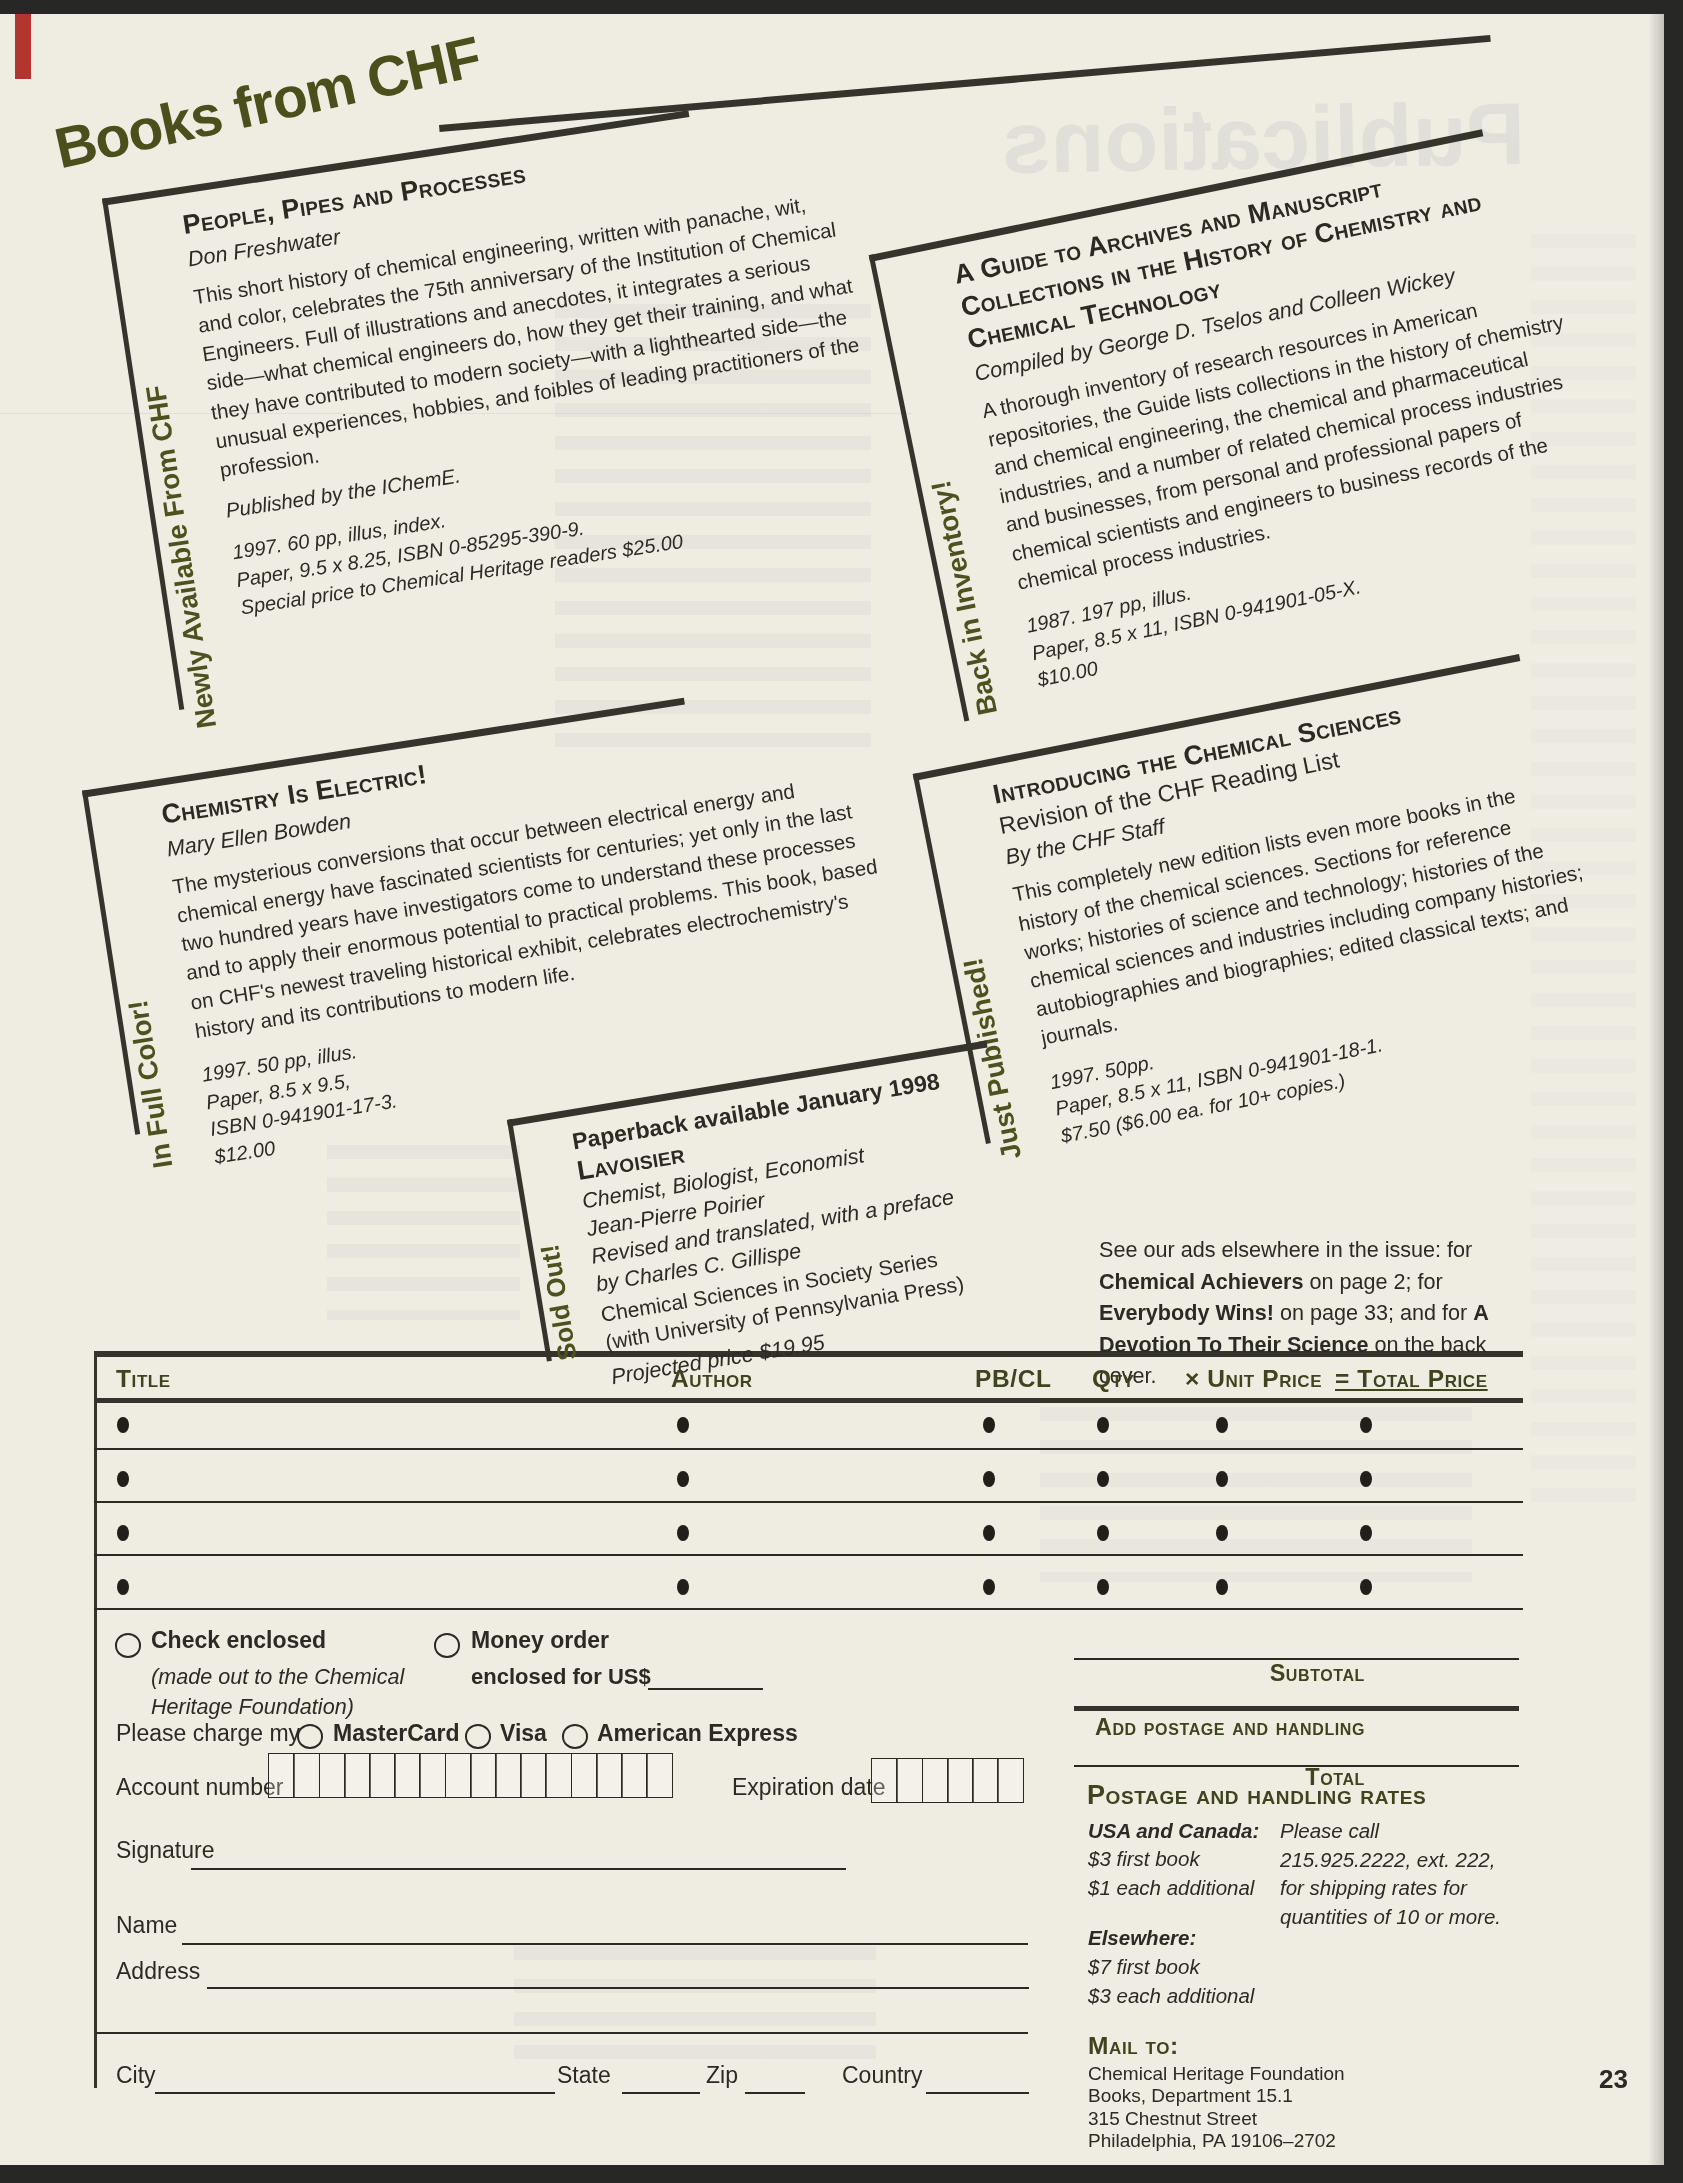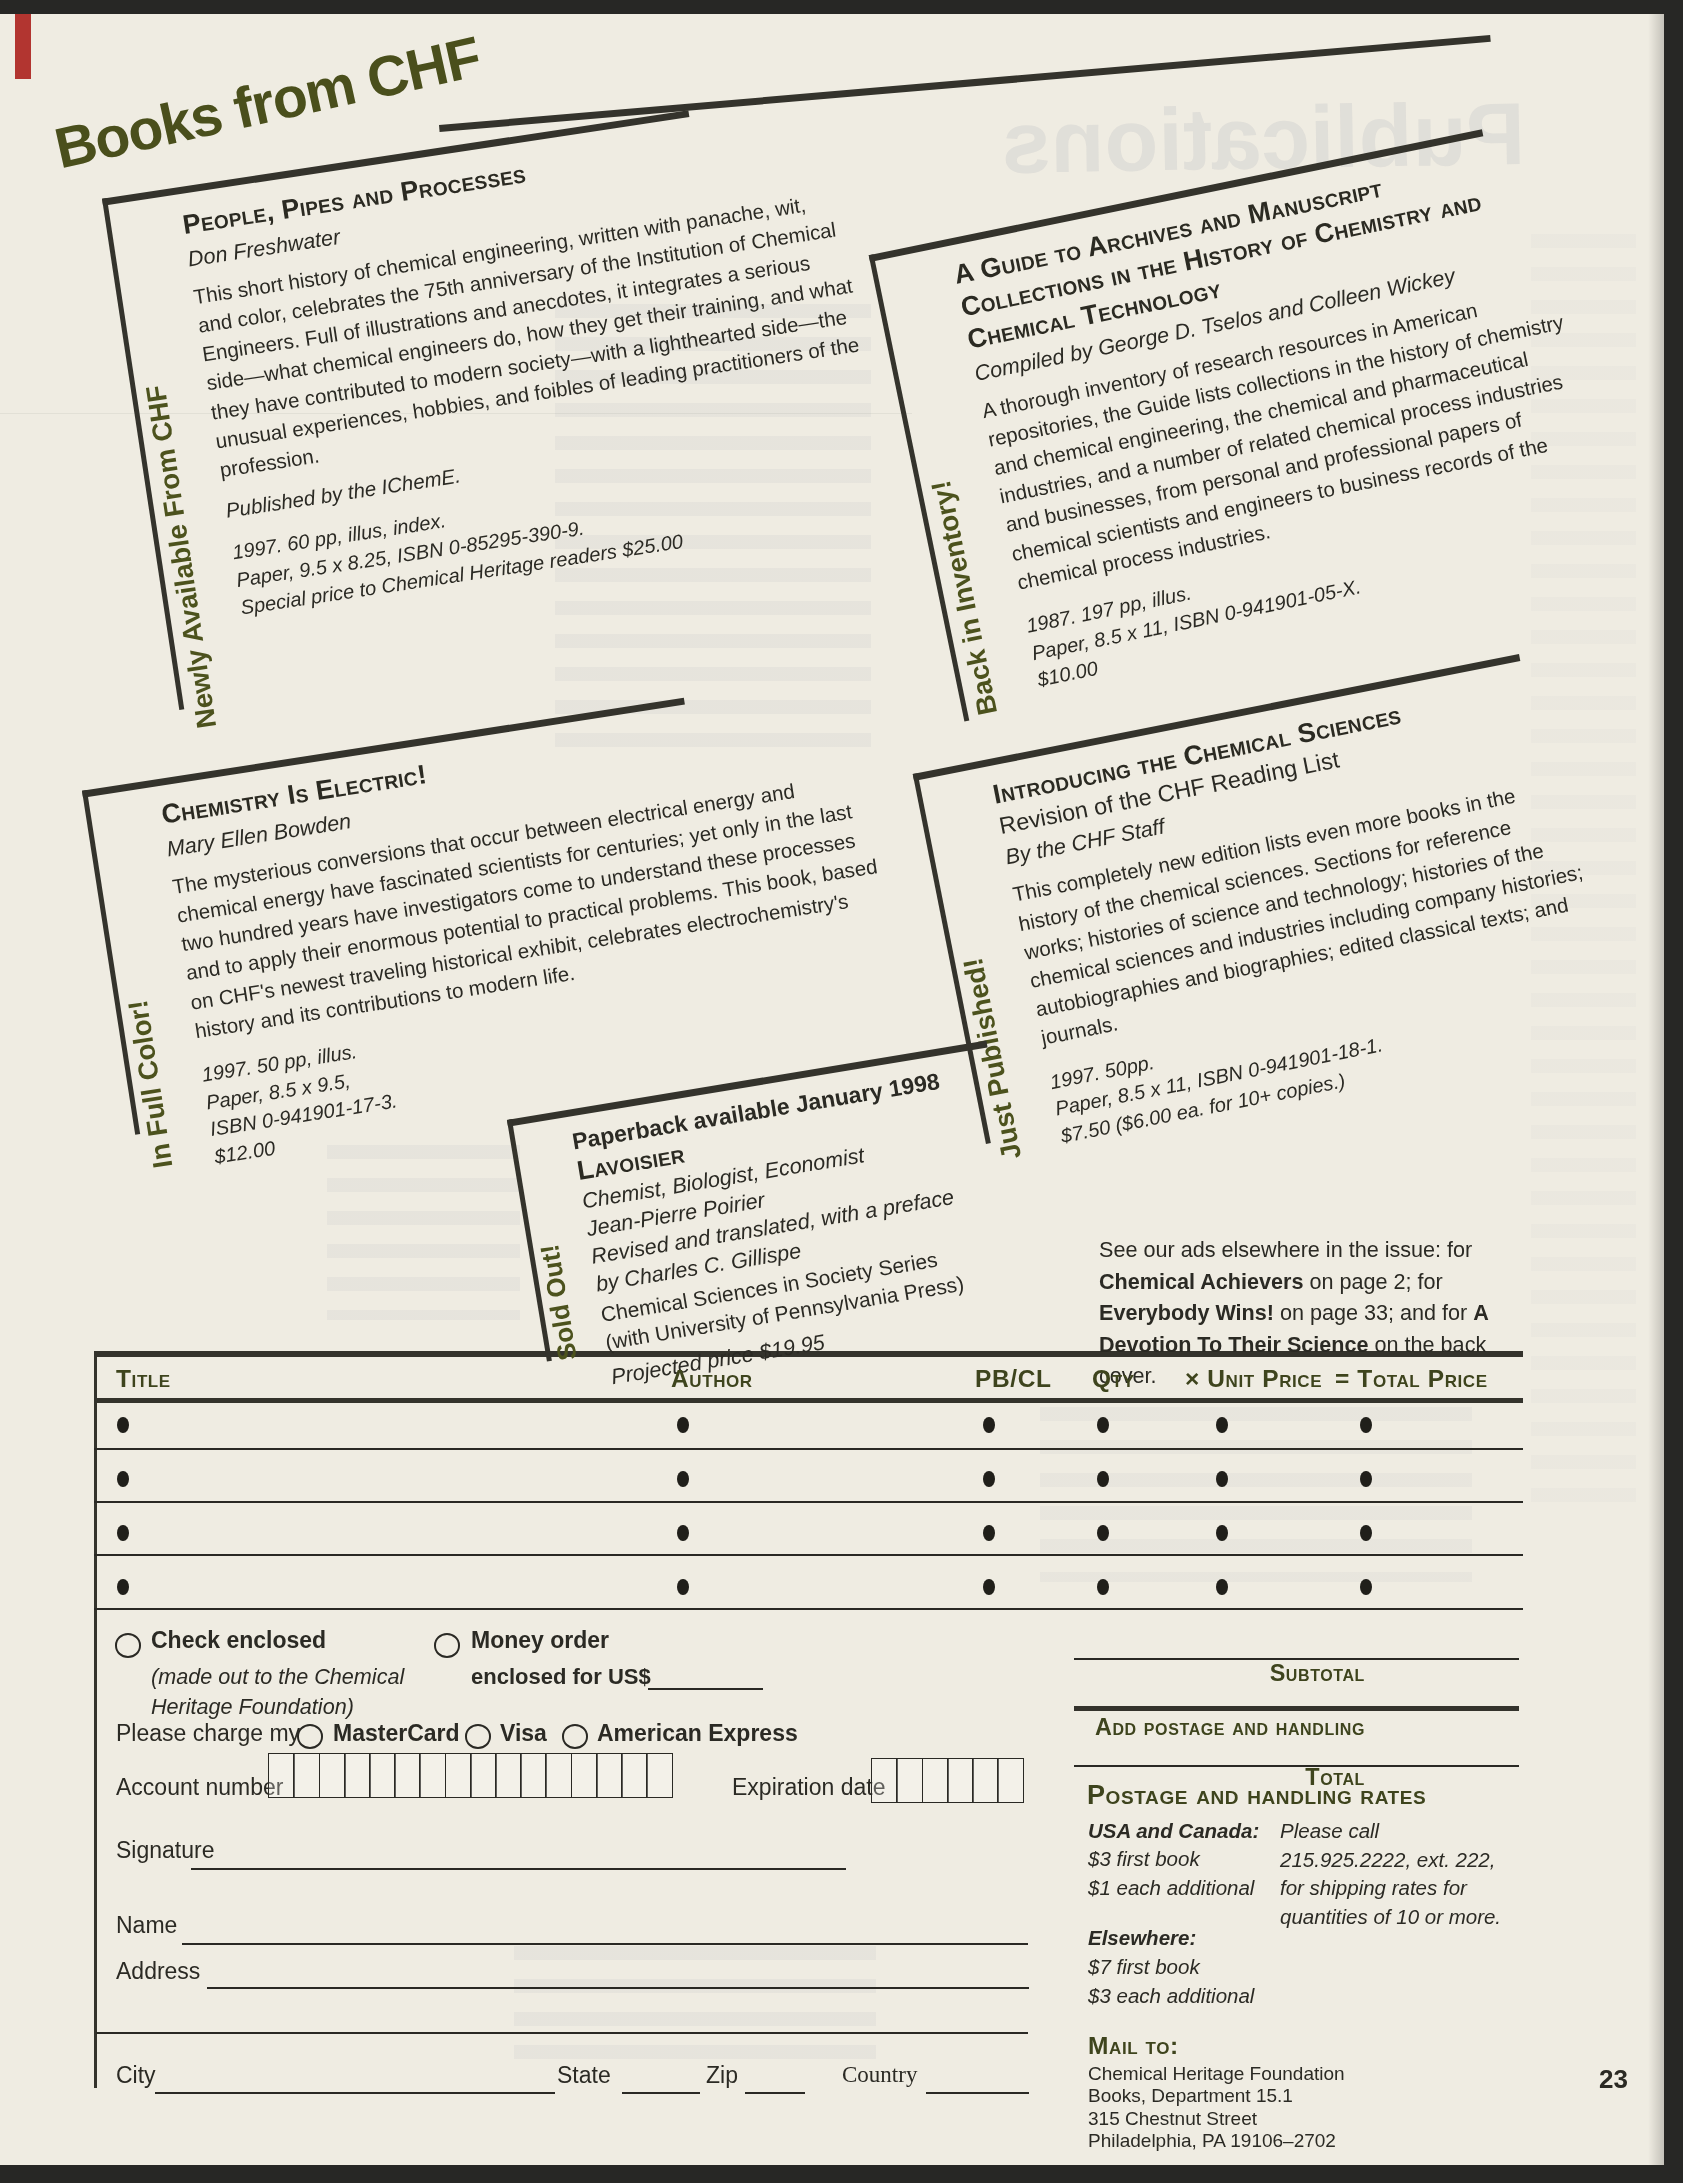--- a/index.html
+++ b/index.html
@@ -85,21 +85,21 @@
 
   
   .thick{position:absolute;background:#34332c;}
   .wline{position:absolute;height:1.8px;background:#2a2924;}
   #form-top-rule{left:94px;top:1351px;width:1429px;height:6.4px;}
   #form-left-bar{left:94px;top:1351px;width:2.9px;height:737px;}
   #form-head-rule{left:94px;top:1398px;width:1429px;height:5.3px;}
   .col-h{position:absolute;top:1365px;font-variant:small-caps;font-weight:bold;font-size:24.5px;
     letter-spacing:0.6px;color:#3e441d;white-space:nowrap;z-index:3;}
   #col-title{left:116px;}  #col-author{left:671px;}  #col-pbcl{left:975px;}
-  #col-qty{left:1092px;}   #col-unit{left:1185px;}    #col-total{left:1335px;}
+  #col-qty{left:1092px;}   #col-unit{left:1185px;}    #col-total{left:1335px;text-decoration:underline;}
   .sep{left:94px;width:1429px;}
   #sep1{top:1448px;} #sep2{top:1501px;} #sep3{top:1554px;} #sep4{top:1608px;}
   .dot{position:absolute;width:11.7px;height:16px;border-radius:50%;background:#201f1a;z-index:3;}
   .order-row{position:absolute;left:96px;width:1426px;height:51px;z-index:2;}
   #row1{top:1404px;} #row2{top:1457px;} #row3{top:1511px;} #row4{top:1565px;}
 
   .total-label{position:absolute;width:351px;text-align:right;font-variant:small-caps;font-weight:bold;
     font-size:23.4px;letter-spacing:0.6px;color:#3e441d;z-index:3;margin-top:40px;}
   #subtotal-label{left:1014px;top:1620px;}
   #postage-label{left:1014px;top:1674px;}
@@ -137,21 +137,21 @@
   #name-line{left:182px;top:1943px;width:846px;}
   #address-label{left:116px;top:1958px;}
   #address-line{left:207px;top:1987px;width:822px;}
   #address2-line{left:96px;top:2032px;width:932px;}
   #city-label{left:116px;top:2062px;}
   #city-line{left:155px;top:2092px;width:400px;}
   #state-label{left:557px;top:2062px;}
   #state-line{left:622px;top:2092px;width:78px;}
   #zip-label{left:706px;top:2062px;}
   #zip-line{left:745px;top:2092px;width:60px;}
-  #country-label{left:842px;top:2062px;font-family:Liberation Serif, serif;}
+  #country-label{left:842px;top:2062px;}
   #country-line{left:926px;top:2092px;width:103px;}
 
   
   .sc-head{position:absolute;font-variant:small-caps;font-weight:bold;letter-spacing:0.6px;color:#3e441d;z-index:3;}
   #rates-heading{left:1087px;top:1780px;font-size:27px;}
   #rates-usa-label{left:1088px;top:1817px;font-weight:bold;}
   #rates-usa{left:1088px;top:1845px;}
   #rates-else-label{left:1088px;top:1924px;font-weight:bold;}
   #rates-else{left:1088px;top:1953px;}
   #rates-call{left:1280px;top:1817px;}

